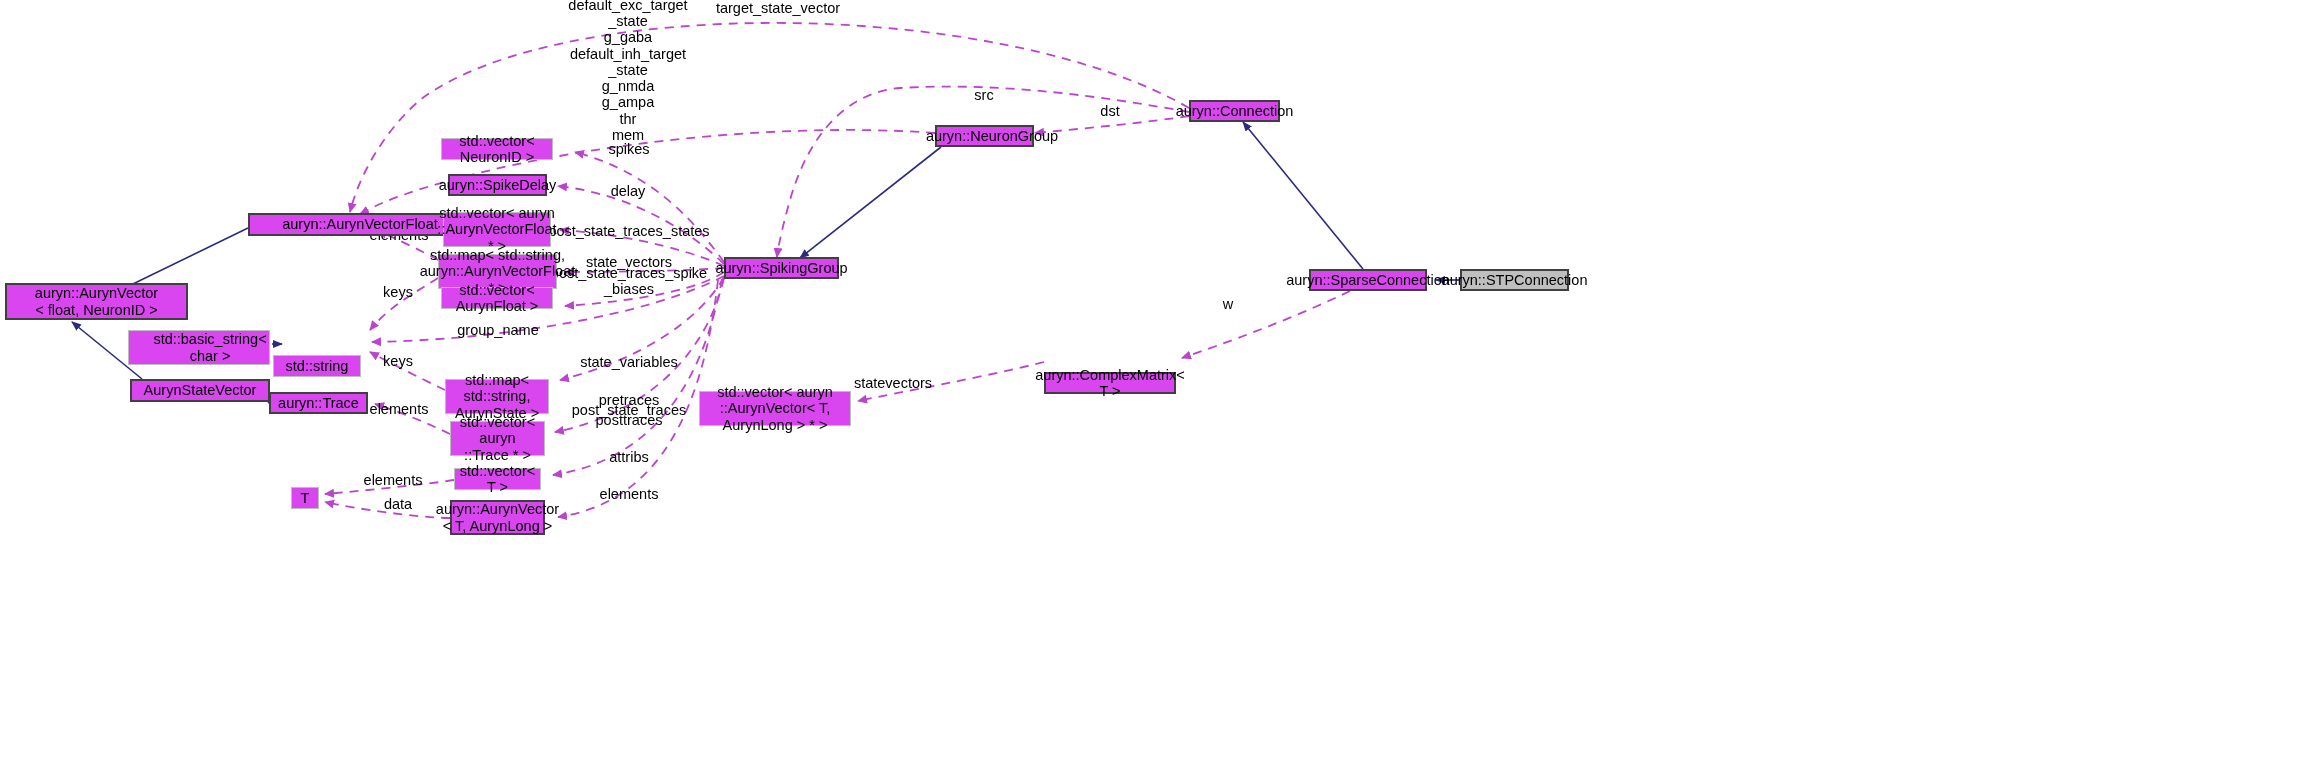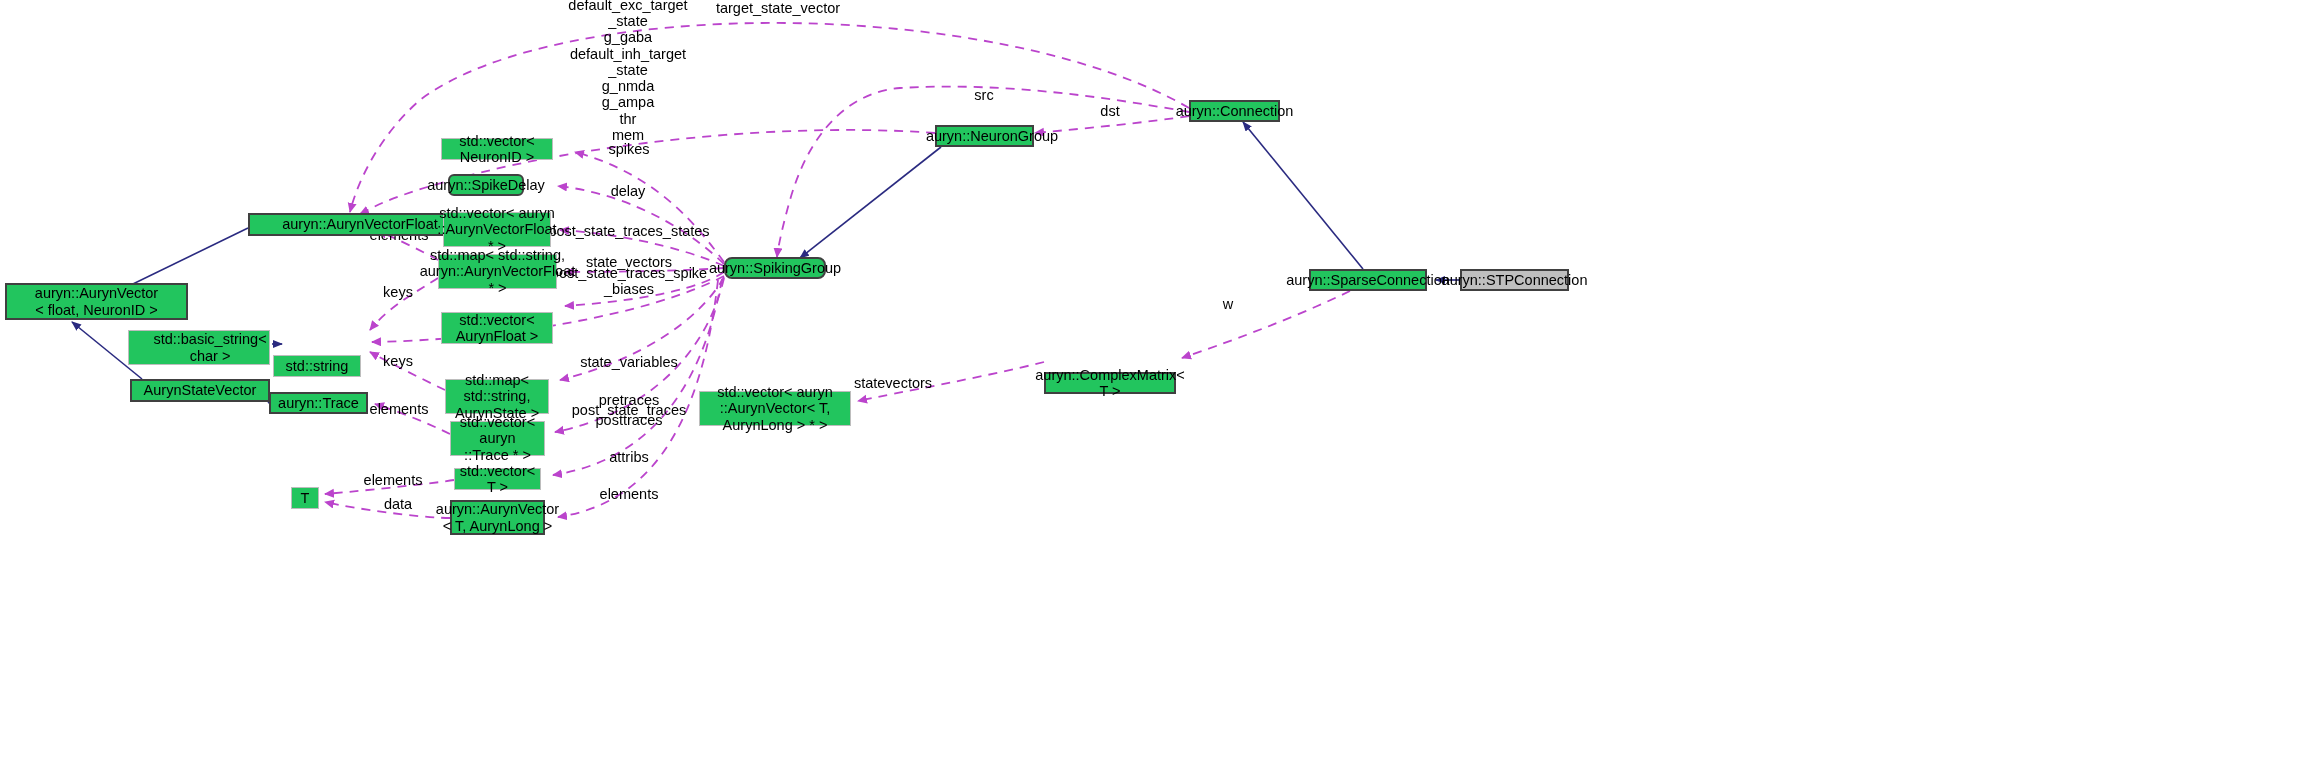--- a/index.html
+++ b/index.html
@@ -4,21 +4,21 @@
 <title>Collaboration Diagram</title>
 <style>
   html,body{margin:0;padding:0;background:#ffffff;}
   body{font-family:"Liberation Sans", sans-serif;}
   #canvas{position:relative;width:2297px;height:783px;background:#fff;overflow:hidden;}
   svg#edges{position:absolute;left:0;top:0;width:2297px;height:783px;pointer-events:none;}
 
   .node{
     position:absolute;
     box-sizing:border-box;
-    background:#22c55e;
+    background:#d946ef;
     display:flex;align-items:center;justify-content:center;
     text-align:center;
     font-size:14.5px;
     line-height:1.12;
     color:#000000;
     padding:2px 5px;
     white-space:pre-line;
     z-index:3;
   }
   
@@ -94,35 +94,35 @@
   <div id="nodes-layer">
       <div class="node strong" style="left: 5px; top: 283px; width: 183px; height: 37px;">auryn::AurynVector
 &lt; float, NeuronID &gt;</div>
       <div class="node strong" style="left: 248px; top: 213px; width: 224px; height: 23px;">auryn::AurynVectorFloat</div>
       <div class="node plain" style="left: 128px; top: 330px; width: 142px; height: 35px; padding-left: 27px;">std::basic_string&lt;
 char &gt;</div>
       <div class="node plain" style="left: 273px; top: 333px; width: 88px; height: 22px; margin-top: 22px;">std::string</div>
       <div class="node strong" style="left: 130px; top: 379px; width: 140px; height: 23px;">AurynStateVector</div>
       <div class="node strong" style="left: 269px; top: 392px; width: 99px; height: 22px;">auryn::Trace</div>
       <div class="node plain" style="left: 441px; top: 138px; width: 112px; height: 22px;">std::vector&lt; NeuronID &gt;</div>
-      <div class="node strong" style="left: 448px; top: 174px; width: 76px; height: 22px; border-radius: 6px;">auryn::SpikeDelay</div>
+      <div class="node strong" style="left: 448px; top: 174px; width: 99px; height: 22px;">auryn::SpikeDelay</div>
       <div class="node plain" style="left: 443px; top: 212px; width: 108px; height: 35px;">std::vector&lt; auryn
 ::AurynVectorFloat * &gt;</div>
       <div class="node plain" style="left: 438px; top: 254px; width: 119px; height: 35px;">std::map&lt; std::string,
 auryn::AurynVectorFloat * &gt;</div>
-      <div class="node plain" style="left: 441px; top: 312px; width: 112px; height: 32px;">std::vector&lt; AurynFloat &gt;</div>
+      <div class="node plain" style="left: 441px; top: 287px; width: 112px; height: 22px;">std::vector&lt; AurynFloat &gt;</div>
       <div class="node plain" style="left: 445px; top: 379px; width: 104px; height: 35px;">std::map&lt; std::string,
 AurynState &gt;</div>
       <div class="node plain" style="left: 450px; top: 421px; width: 95px; height: 35px;">std::vector&lt; auryn
 ::Trace * &gt;</div>
       <div class="node plain" style="left: 454px; top: 468px; width: 87px; height: 22px;">std::vector&lt; T &gt;</div>
       <div class="node plain" style="left: 291px; top: 487px; width: 28px; height: 22px;">T</div>
       <div class="node strong" style="left: 450px; top: 500px; width: 95px; height: 35px;">auryn::AurynVector
 &lt; T, AurynLong &gt;</div>
-      <div class="node strong" style="left: 724px; top: 257px; width: 102px; height: 22px; border-radius: 8px;">auryn::SpikingGroup</div>
+      <div class="node strong" style="left: 724px; top: 257px; width: 115px; height: 22px;">auryn::SpikingGroup</div>
       <div class="node plain" style="left: 699px; top: 391px; width: 152px; height: 35px;">std::vector&lt; auryn
 ::AurynVector&lt; T, AurynLong &gt; * &gt;</div>
       <div class="node strong" style="left: 935px; top: 125px; width: 99px; height: 22px; padding-left: 20px;">auryn::NeuronGroup</div>
       <div class="node strong" style="left: 1189px; top: 100px; width: 91px; height: 22px;">auryn::Connection</div>
       <div class="node strong" style="left: 1044px; top: 353px; width: 132px; height: 22px; margin-top: 19px;">auryn::ComplexMatrix&lt; T &gt;</div>
       <div class="node strong" style="left: 1309px; top: 269px; width: 118px; height: 22px;">auryn::SparseConnection</div>
       <div class="node focus" style="left: 1460px; top: 269px; width: 109px; height: 22px;">auryn::STPConnection</div>
     </div>
   <div id="labels-layer">
       <div class="edge-label" style="left: 778px; top: 8px;">target_state_vector</div>

